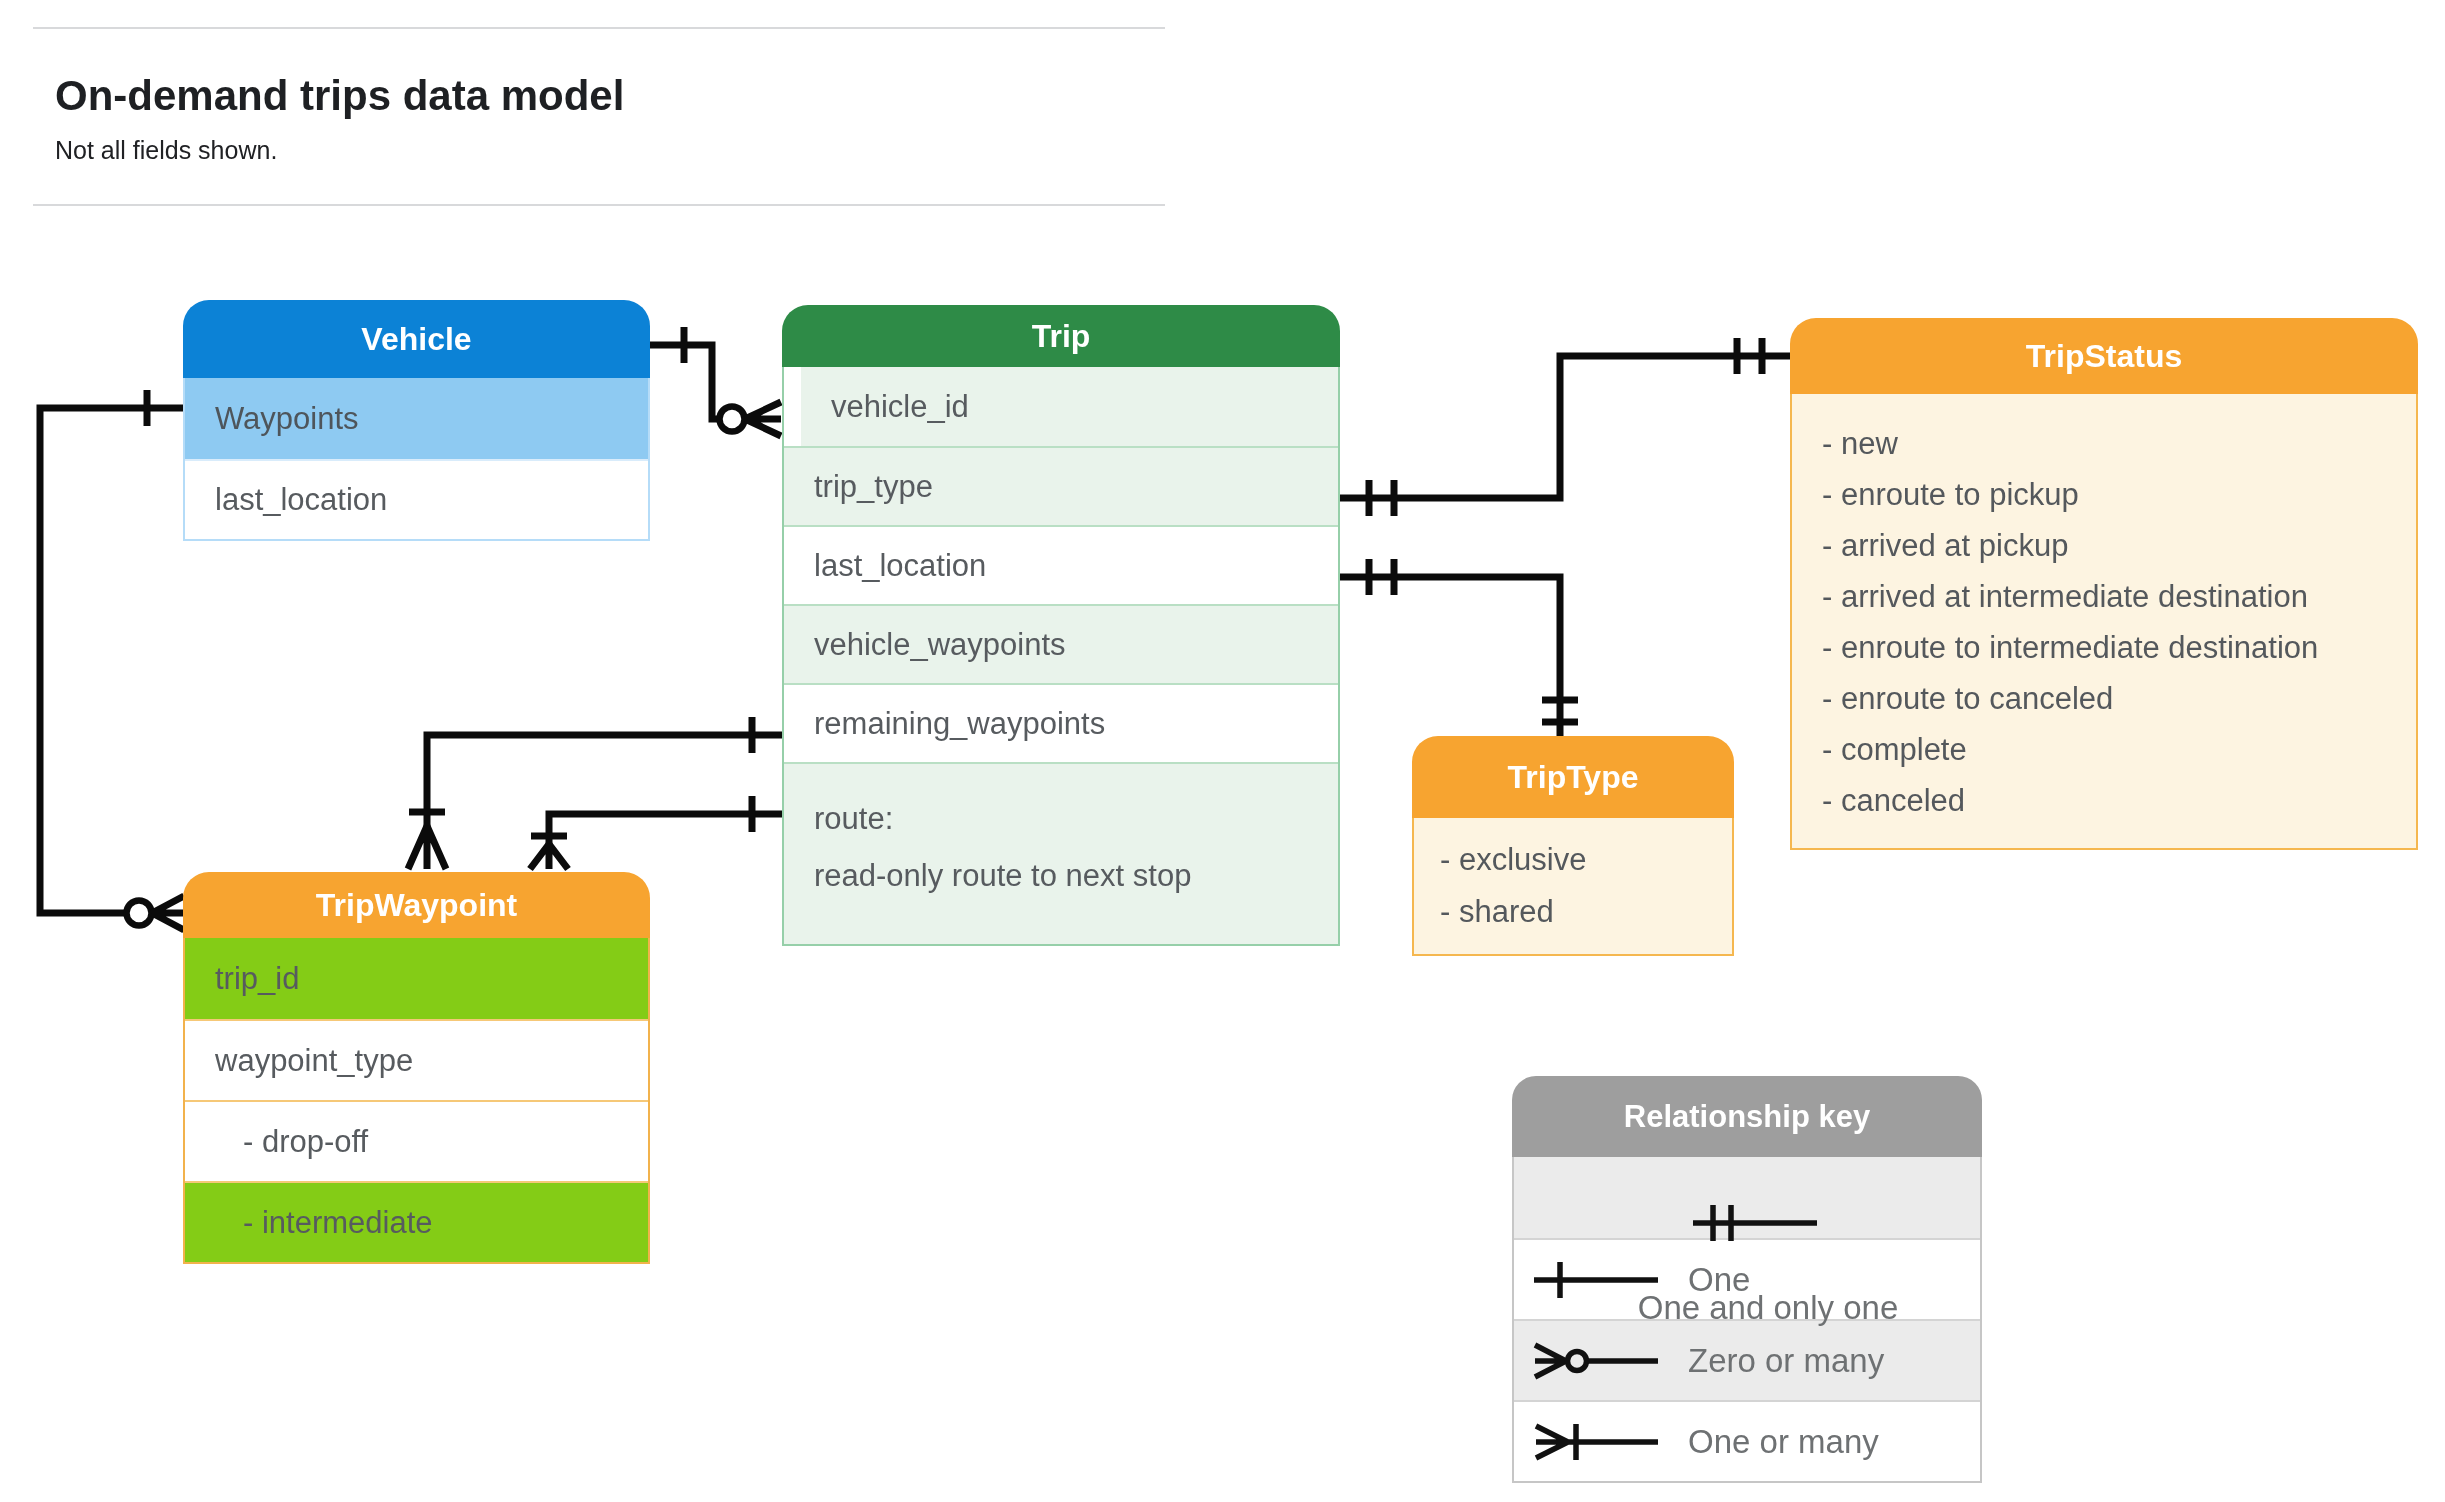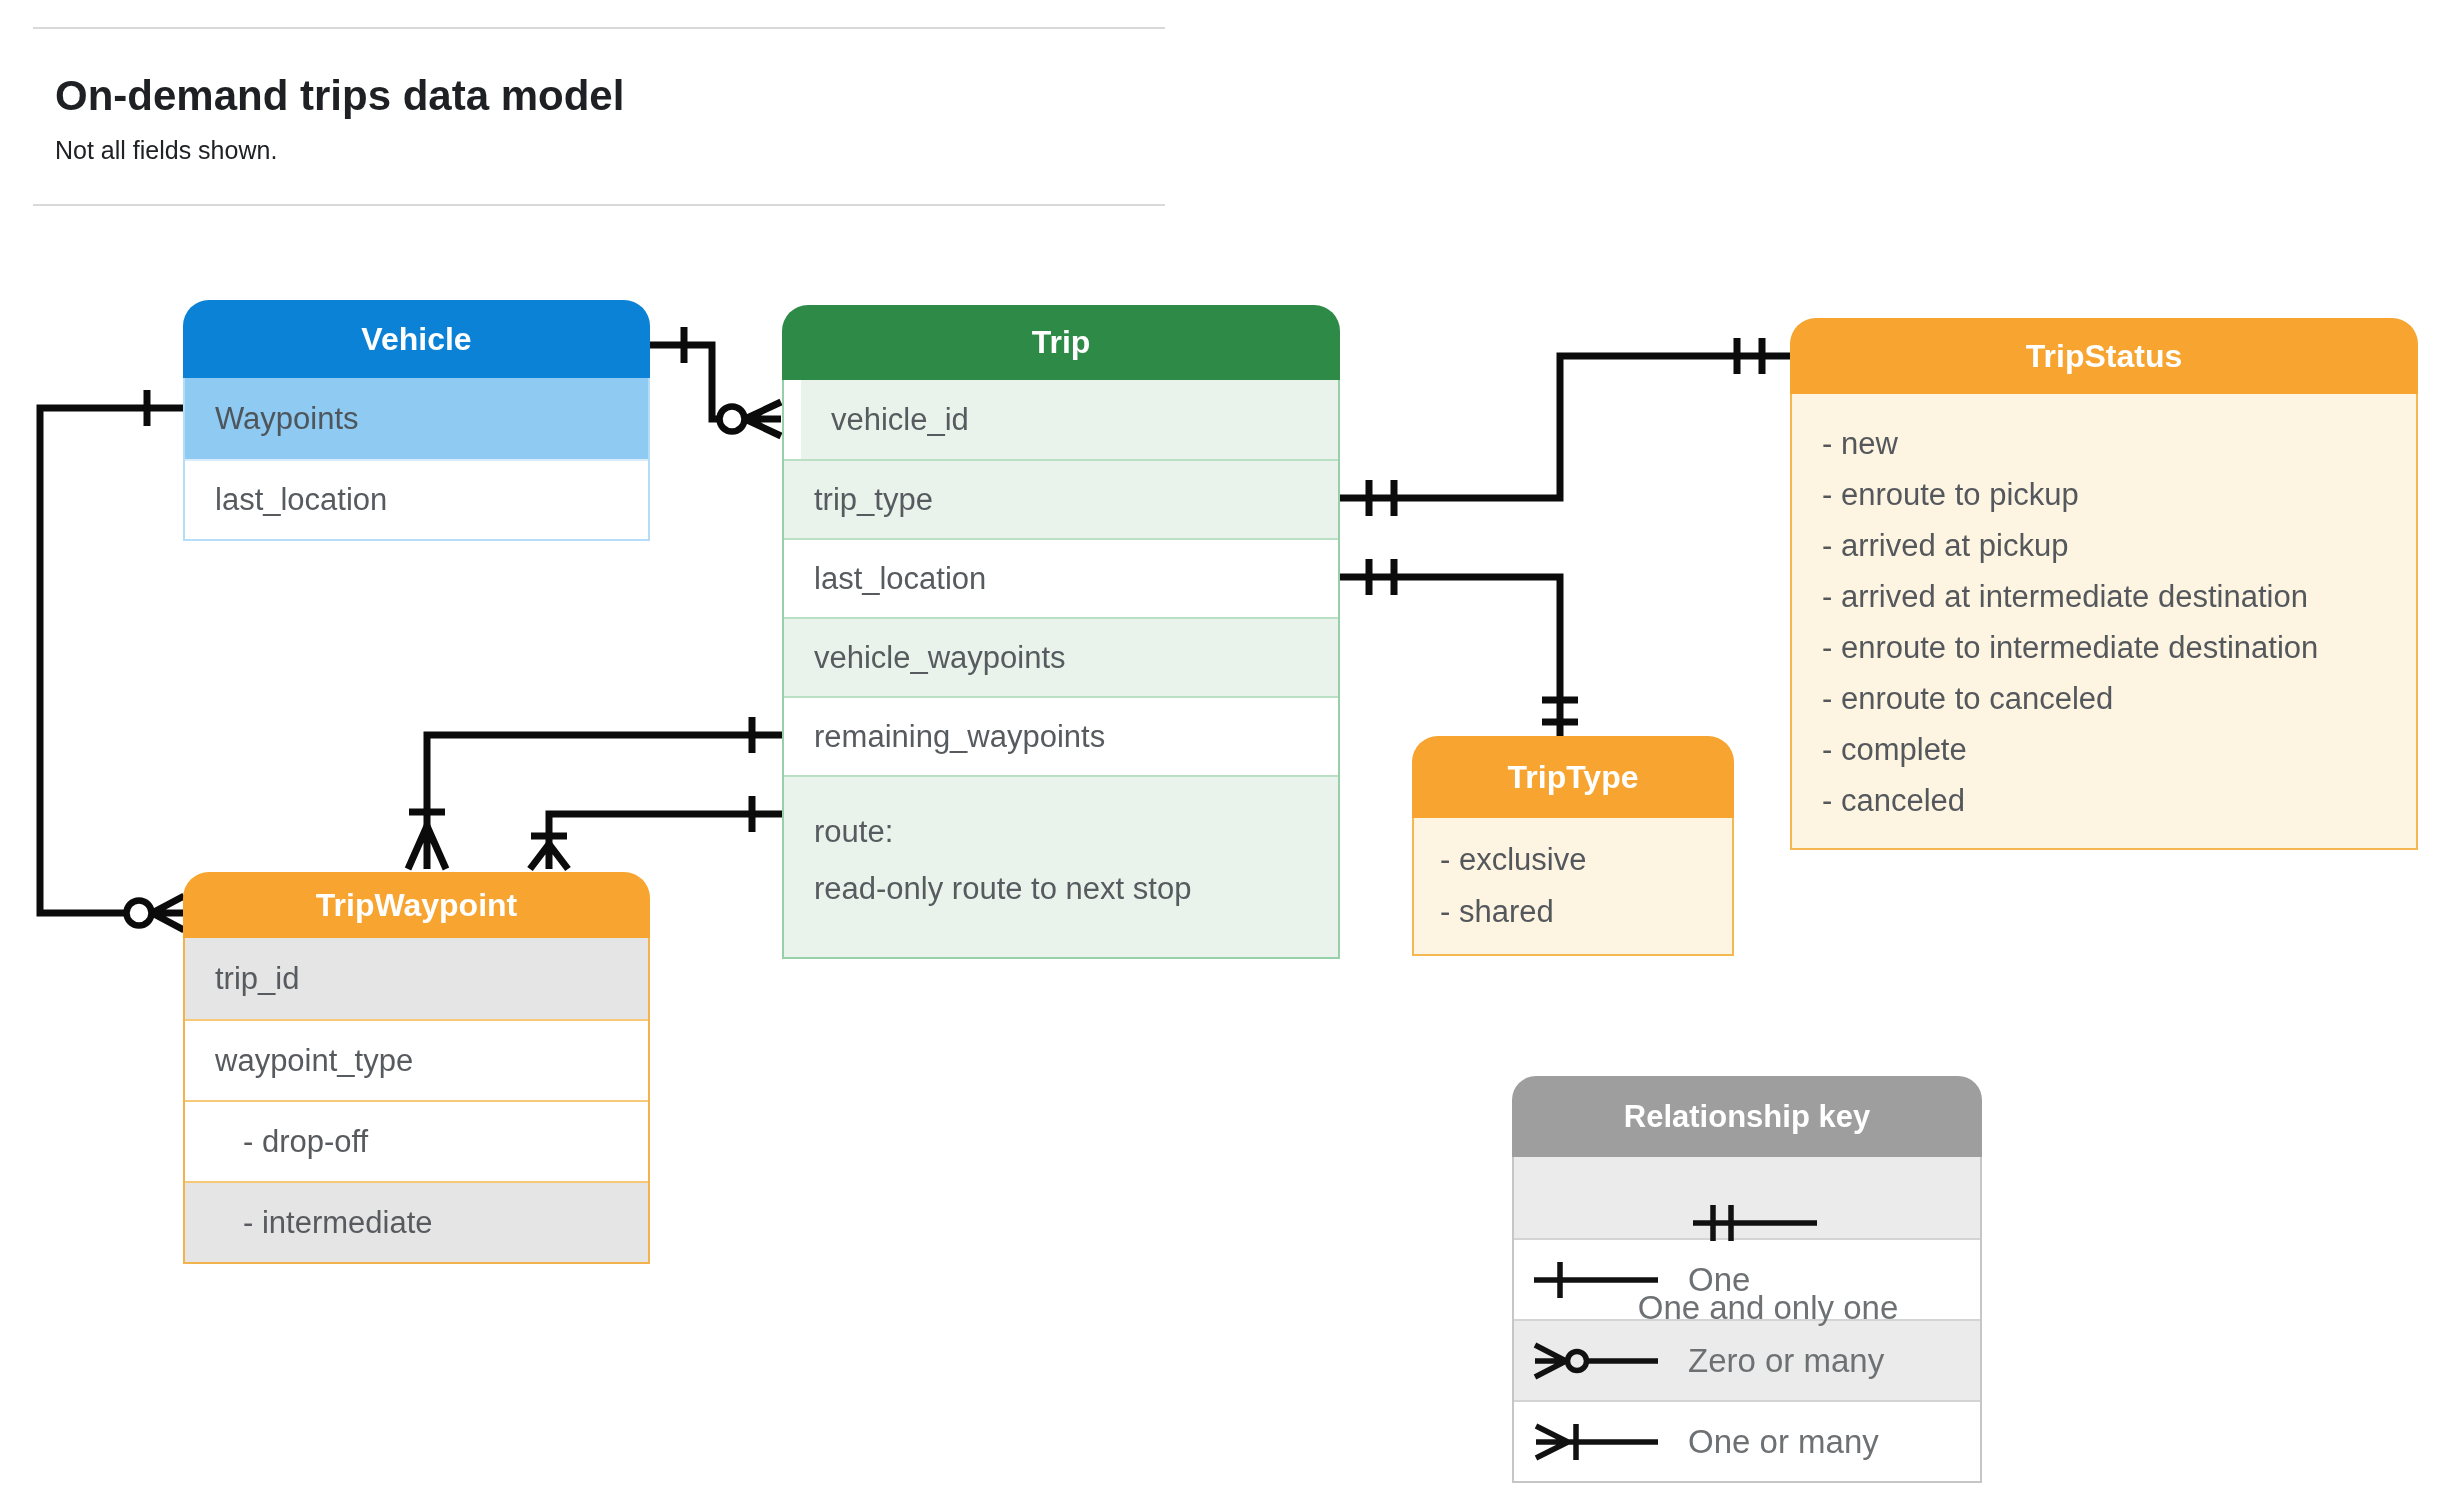--- a/index.html
+++ b/index.html
@@ -22,21 +22,21 @@
 
   
   #vehicle{left:183px;top:300px;width:467px;}
   #vehicle .hdr{height:78px;background:#0c82d6;}
   #vehicle .body{border:2px solid #b5dcf8;border-top:none;}
   #vehicle .row{height:80px;background:#fff;border-top:2px solid #d9ecfb;}
   #vehicle .row:first-child{border-top:none;background:#8ecaf2;color:#4e555b;height:81px;}
 
   
   #trip{left:782px;top:305px;width:558px;}
-  #trip .hdr{height:75px;background:#2e8b47;}
+  #trip .hdr{height:62px;background:#2e8b47;}
   #trip .body{border:2px solid #96cfa9;border-top:none;}
   #trip .row{height:79px;background:#fff;border-top:2px solid #b9dfc4;}
   #trip .row:first-child{border-top:none;margin-left:17px;}
   #trip .row.tint{background:#e9f3eb;}
   #trip .row.route{height:182px;display:block;padding-top:26px;line-height:57px;}
 
   
   #tripstatus{left:1790px;top:318px;width:628px;}
   #tripstatus .hdr{height:76px;background:#f7a430;}
   #tripstatus .body{border:2px solid #f5b74f;border-top:none;background:#fdf4e1;
@@ -49,21 +49,21 @@
   #triptype .body{border:2px solid #f5b74f;border-top:none;background:#fdf4e1;
                   height:138px;padding:16px 0 0 26px;}
   #triptype .item{font-size:31px;color:#54585c;line-height:52px;}
 
   
   #tripwaypoint{left:183px;top:872px;width:467px;}
   #tripwaypoint .hdr{height:66px;background:#f7a430;}
   #tripwaypoint .body{border:2px solid #f2b24c;border-top:none;}
   #tripwaypoint .row{height:81px;background:#fff;border-top:2px solid #f6c877;}
   #tripwaypoint .row:first-child{border-top:none;}
-  #tripwaypoint .row.tint{background:#e5e5e5;}
+  #tripwaypoint .row.tint{background:#84cc16;}
 
   
   #relkey{left:1512px;top:1076px;width:470px;}
   #relkey .hdr{height:81px;background:#9e9e9e;font-size:31px;border-radius:24px 24px 0 0;}
   #relkey .body{border:2px solid #c6c6c6;border-top:none;}
   #relkey .row{height:81px;background:#fff;border-top:2px solid #d4d4d4;padding-left:16px;}
   #relkey .row:first-child{border-top:none;flex-direction:column;}
   #relkey .row.tint{background:#ebebeb;}
   #relkey .sym{width:132px;height:52px;flex:0 0 132px;}
   #relkey .lbl{font-size:33px;color:#6e7173;margin-left:26px;}

